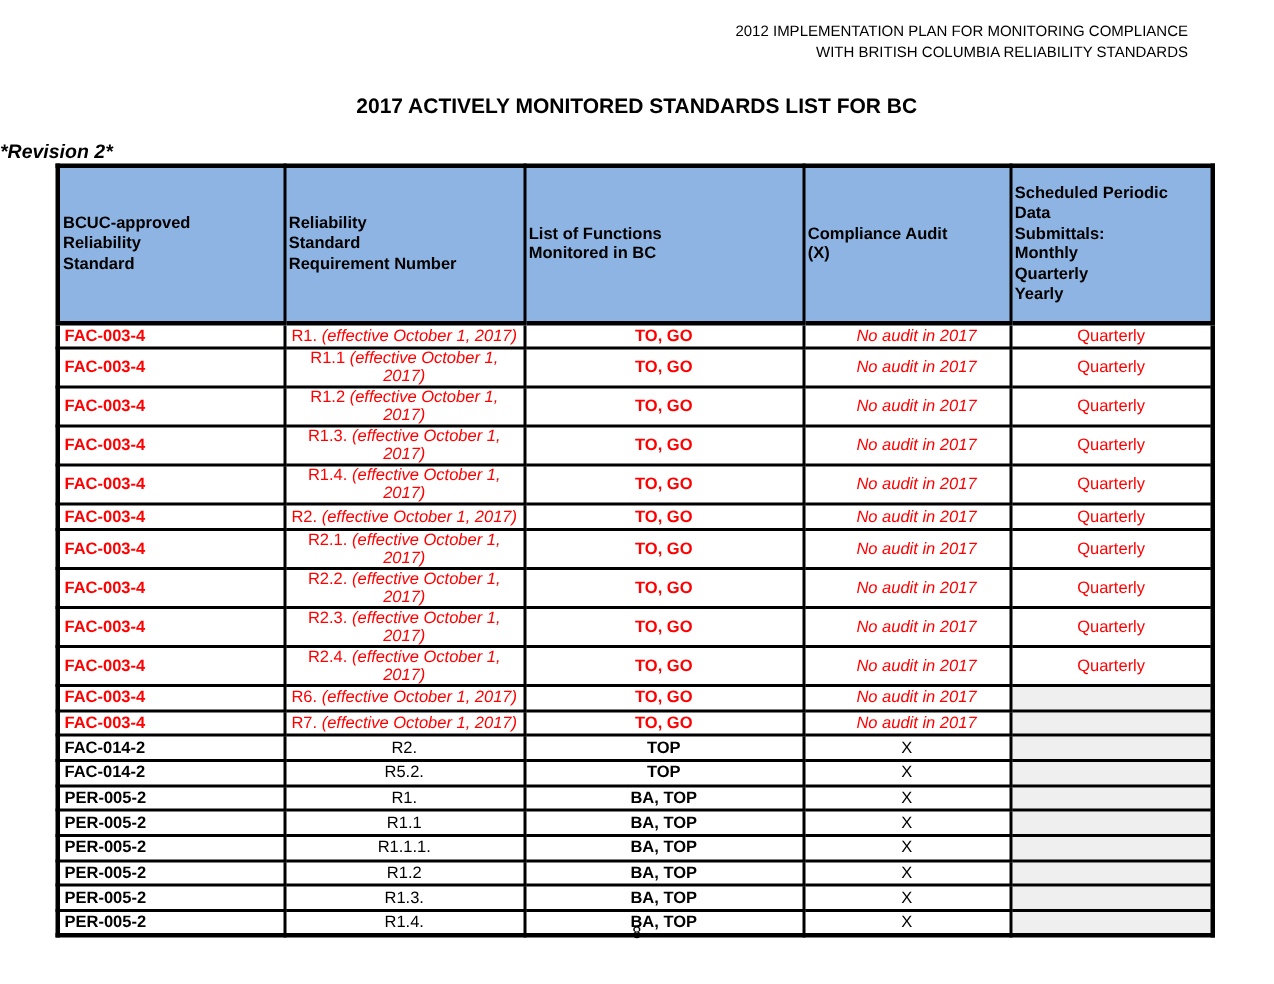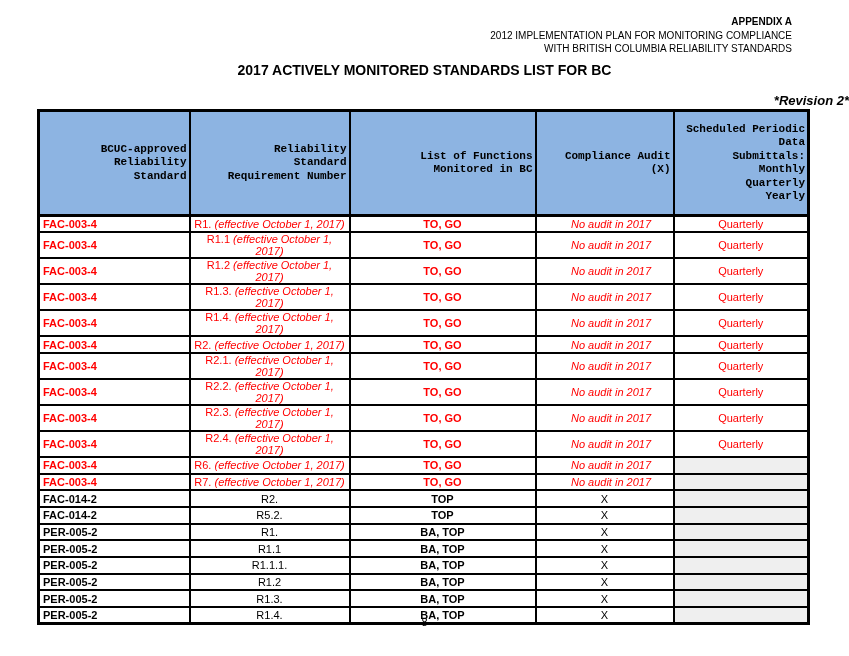--- a/index.html
+++ b/index.html
@@ -24,42 +24,41 @@
     font-size: 10px; line-height: 13.5px;
   }
   .appendix .line1 { font-weight: bold; }
   .doc-title {
     position: absolute; top: 62px; left: 0; width: 100%;
     text-align: center;
     font-size: 14px; font-weight: bold;
   }
   .revision {
     position: absolute; top: 93px; left: 0; width: 100%;
-    text-align: right;
+    text-align: left;
     font-size: 13px; font-weight: bold; font-style: italic;
   }
   table.std-table {
     position: absolute; left: 37px; top: 109px;
     width: 770px;
     border-collapse: collapse;
     table-layout: fixed;
     border: 3px solid var(--border);
   }
   .std-table th {
     background: var(--blue);
     border: 2px solid var(--border);
     border-bottom: 3px solid var(--border);
     height: 105px;
     font-size: 11px; font-weight: bold;
     line-height: 13.5px;
-    text-align: right; vertical-align: middle;
+    text-align: left; vertical-align: middle;
     white-space: pre-line;
     padding: 0 2px;
     color: #000;
-    font-family: Liberation Mono, monospace;
   }
   .std-table td {
     border: 2px solid var(--border);
     height: 16.7px;
     font-size: 11px;
     line-height: 12px;
     vertical-align: middle;
     padding: 0 3px;
     overflow: hidden;
   }
@@ -75,21 +74,20 @@
   .page-number {
     position: absolute; top: 616px; left: 0; width: 100%;
     text-align: center;
     font-size: 11px;
   }
 </style>
 </head>
 <body>
 
 <div class="appendix">
-  <div class="line1">APPENDIX A</div>
   <div>2012 IMPLEMENTATION PLAN FOR MONITORING COMPLIANCE</div>
   <div>WITH BRITISH COLUMBIA RELIABILITY STANDARDS</div>
 </div>
 
 <div class="doc-title">2017 ACTIVELY MONITORED STANDARDS LIST FOR BC</div>
 <div class="revision">*Revision 2*</div>
 
 <table class="std-table">
   <colgroup>
     <col style="width:151px">

